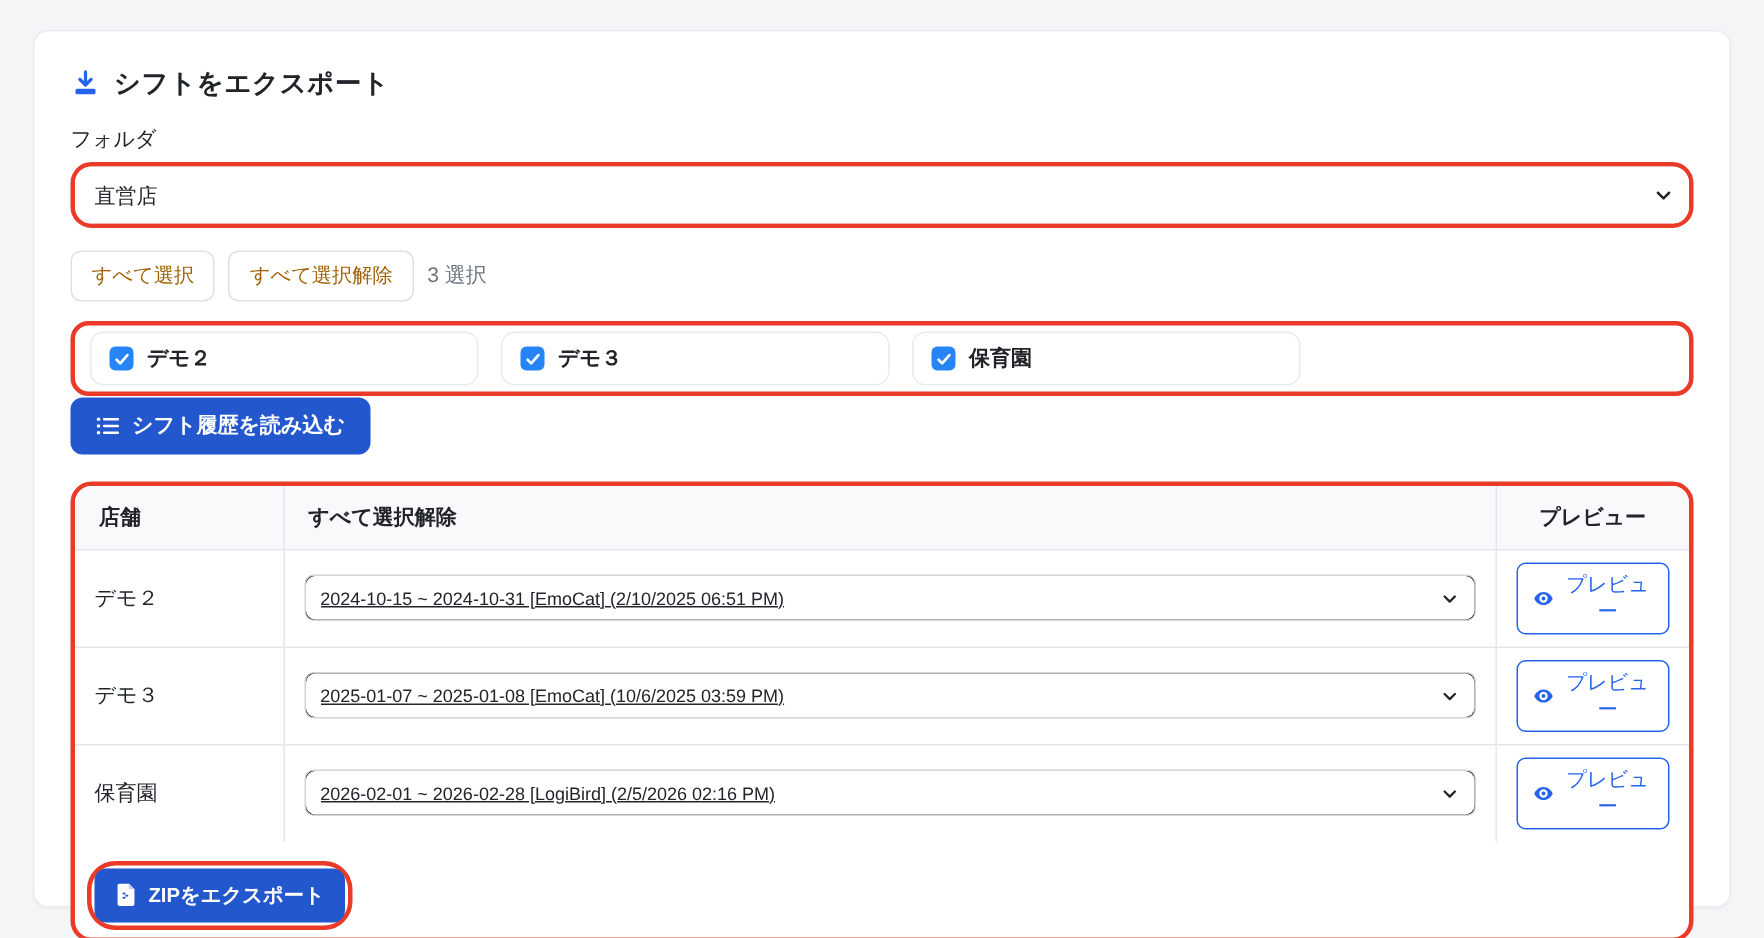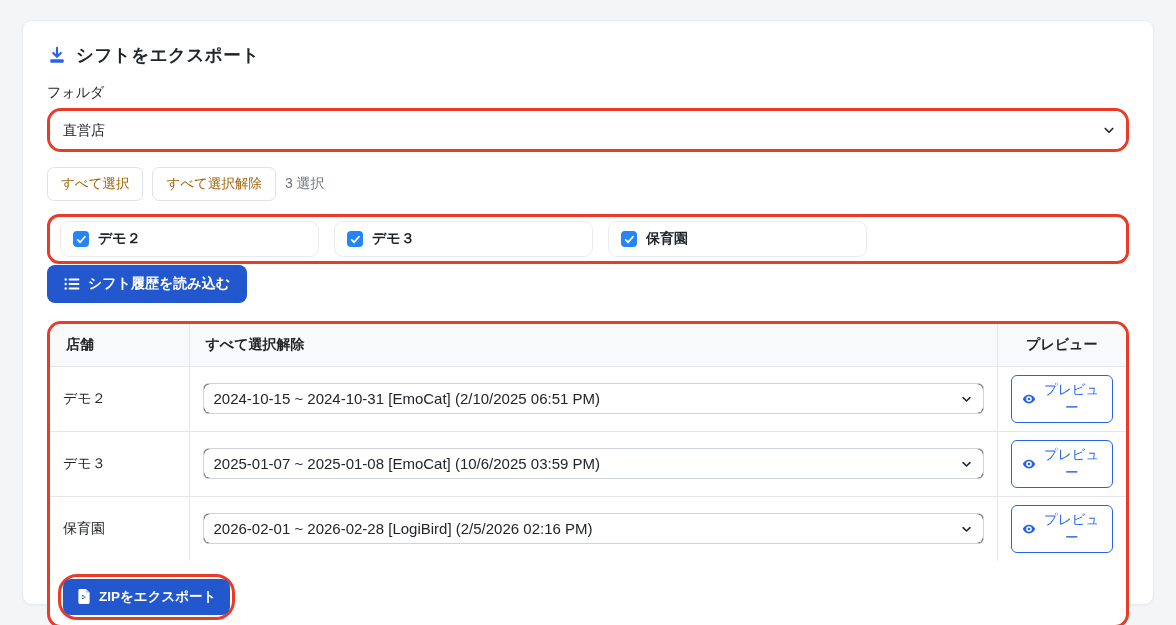--- a/index.html
+++ b/index.html
@@ -70,21 +70,21 @@
   .tbl thead th {
     background:#f8f9fa; font-size:14px; font-weight:700; text-align:left;
     padding:0 16px; height:42px;
   }
   .tbl thead th.c-prev { text-align:center; }
   .tbl td { border-top:1px solid #e3e6ea; padding:8px 13px; height:47px; background:#fff; }
   .td-store { font-size:14px; padding-left:16px; }
   .col-store { width:139px; }
   .col-prev  { width:129px; }
   .row-select-wrap { border:1px solid #ced4da; border-radius:6px; }
-  .row-select-wrap select { height:29px; padding:0 28px 0 10px; font-size:15px; border-radius:6px; }
+  .row-select-wrap select { height:29px; padding:0 28px 0 10px; font-size:12px; border-radius:6px;text-decoration:underline; }
   .btn-preview {
     display:inline-flex; align-items:center; gap:6px; margin:0 auto;
     background:#fff; color:#2563eb; border:1px solid #2563eb; border-radius:6px;
     font-family:inherit; font-size:13.5px; padding:5px 10px; cursor:pointer;
   }
   .td-prev { text-align:center; }
   .tbl-footer { padding:13px 0 0 8px; height:64px; }
 </style>
 </head>
 <body>

